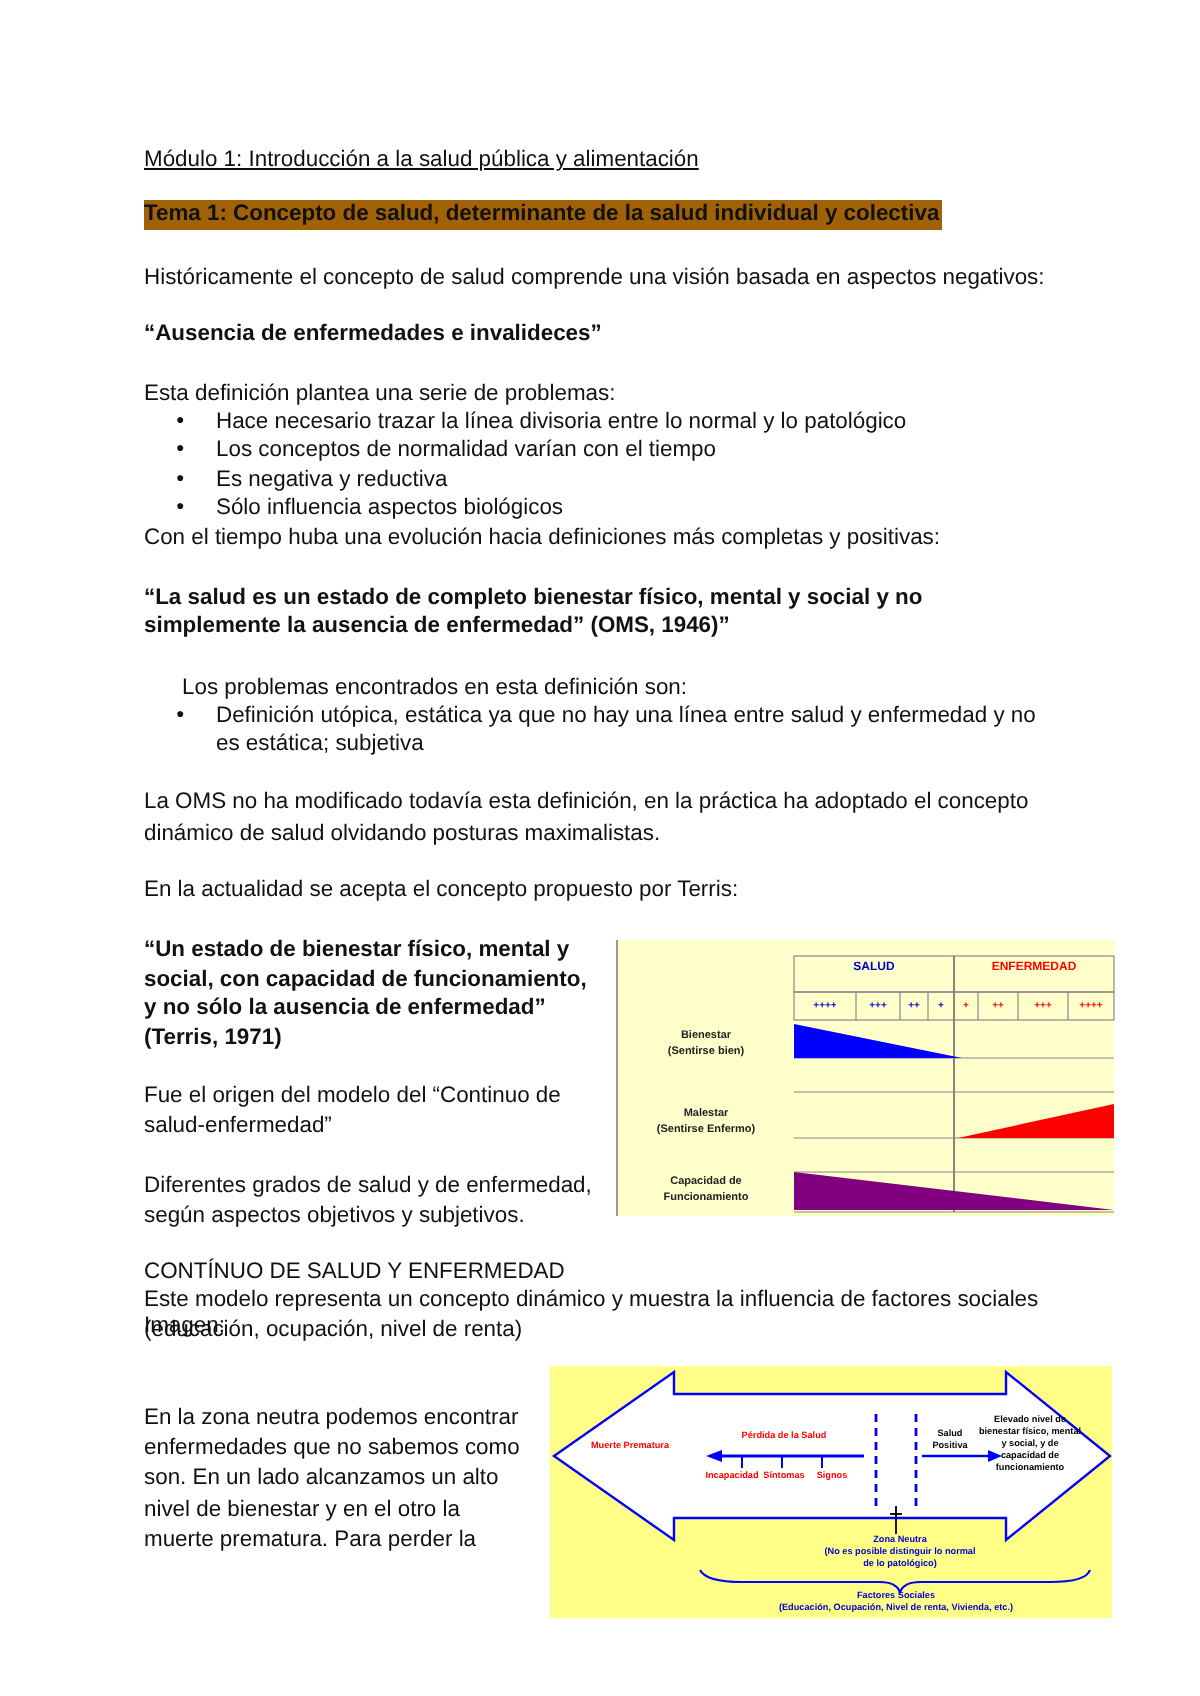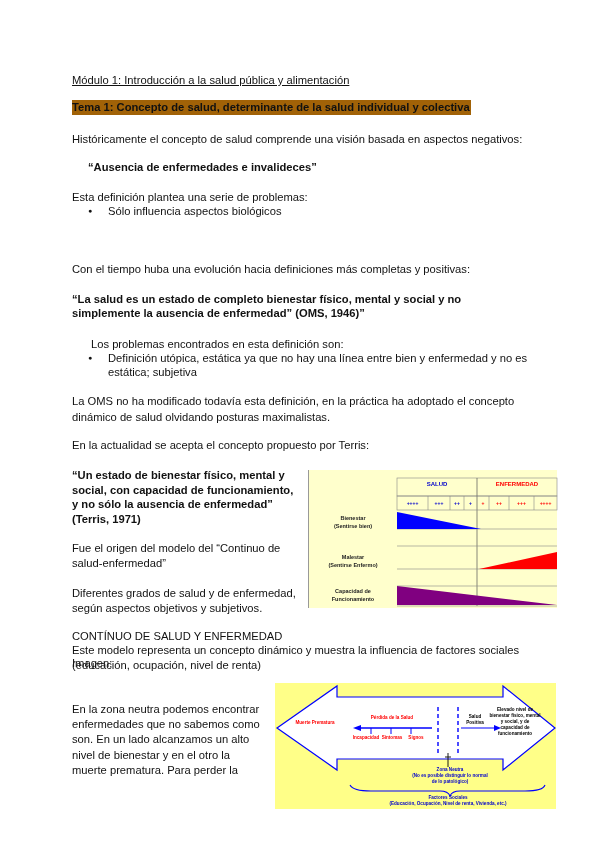--- a/index.html
+++ b/index.html
@@ -26,34 +26,37 @@
   .diag { position:absolute; left:275px; top:683px; width:281px; height:126px; background:#ffff88; }
   .diag .t { position:absolute; font-size:4.6px; font-weight:bold; text-align:center; line-height:6px; }
 </style>
 </head>
 <body>
 
 <div class="line u" style="top:73px;">Módulo 1: Introducción a la salud pública y alimentación</div>
 <div class="line b" style="top:100px;"><span class="hl">Tema 1: Concepto de salud, determinante de la salud individual y colectiva</span></div>
 <div class="line" style="top:132px;">Históricamente el concepto de salud comprende una visión basada en aspectos negativos:</div>
 
-<div class="line b" style="top:160px;margin-left:16px;">“Ausencia de enfermedades e invalideces”</div>
+<div class="line b" style="top:160px;">“Ausencia de enfermedades e invalideces”</div>
 
 <div class="line" style="top:190px;">Esta definición plantea una serie de problemas:</div>
 <ul class="bul" style="top:204px;">
+  <li>Hace necesario trazar la línea divisoria entre lo normal y lo patológico</li>
+  <li>Los conceptos de normalidad varían con el tiempo</li>
+  <li>Es negativa y reductiva</li>
   <li>Sólo influencia aspectos biológicos</li>
 </ul>
 <div class="line" style="top:262px;">Con el tiempo huba una evolución hacia definiciones más completas y positivas:</div>
 
 <div class="line b" style="top:292px;">“La salud es un estado de completo bienestar físico, mental y social y no</div>
 <div class="line b" style="top:306px;">simplemente la ausencia de enfermedad” (OMS, 1946)”</div>
 
 <div class="line" style="top:337px;margin-left:19px;">Los problemas encontrados en esta definición son:</div>
 <ul class="bul" style="top:351px;">
-  <li class="wrap">Definición utópica, estática ya que no hay una línea entre bien y enfermedad y no es estática; subjetiva</li>
+  <li class="wrap">Definición utópica, estática ya que no hay una línea entre salud y enfermedad y no es estática; subjetiva</li>
 </ul>
 <div class="para" style="top:394px; width:460px;">La OMS no ha modificado todavía esta definición, en la práctica ha adoptado el concepto dinámico de salud olvidando posturas maximalistas.</div>
 
 <div class="line" style="top:438px;">En la actualidad se acepta el concepto propuesto por Terris:</div>
 
 <div class="para b" style="top:468px; width:226px; line-height:14.5px;">“Un estado de bienestar físico, mental y social, con capacidad de funcionamiento, y no sólo la ausencia de enfermedad” (Terris, 1971)</div>
 <div class="para" style="top:541px; width:226px; line-height:15px;">Fue el origen del modelo del “Continuo de salud-enfermedad”</div>
 <div class="para" style="top:586px; width:232px; line-height:15px;">Diferentes grados de salud y de enfermedad, según aspectos objetivos y subjetivos.</div>
 
 <div class="chart">

